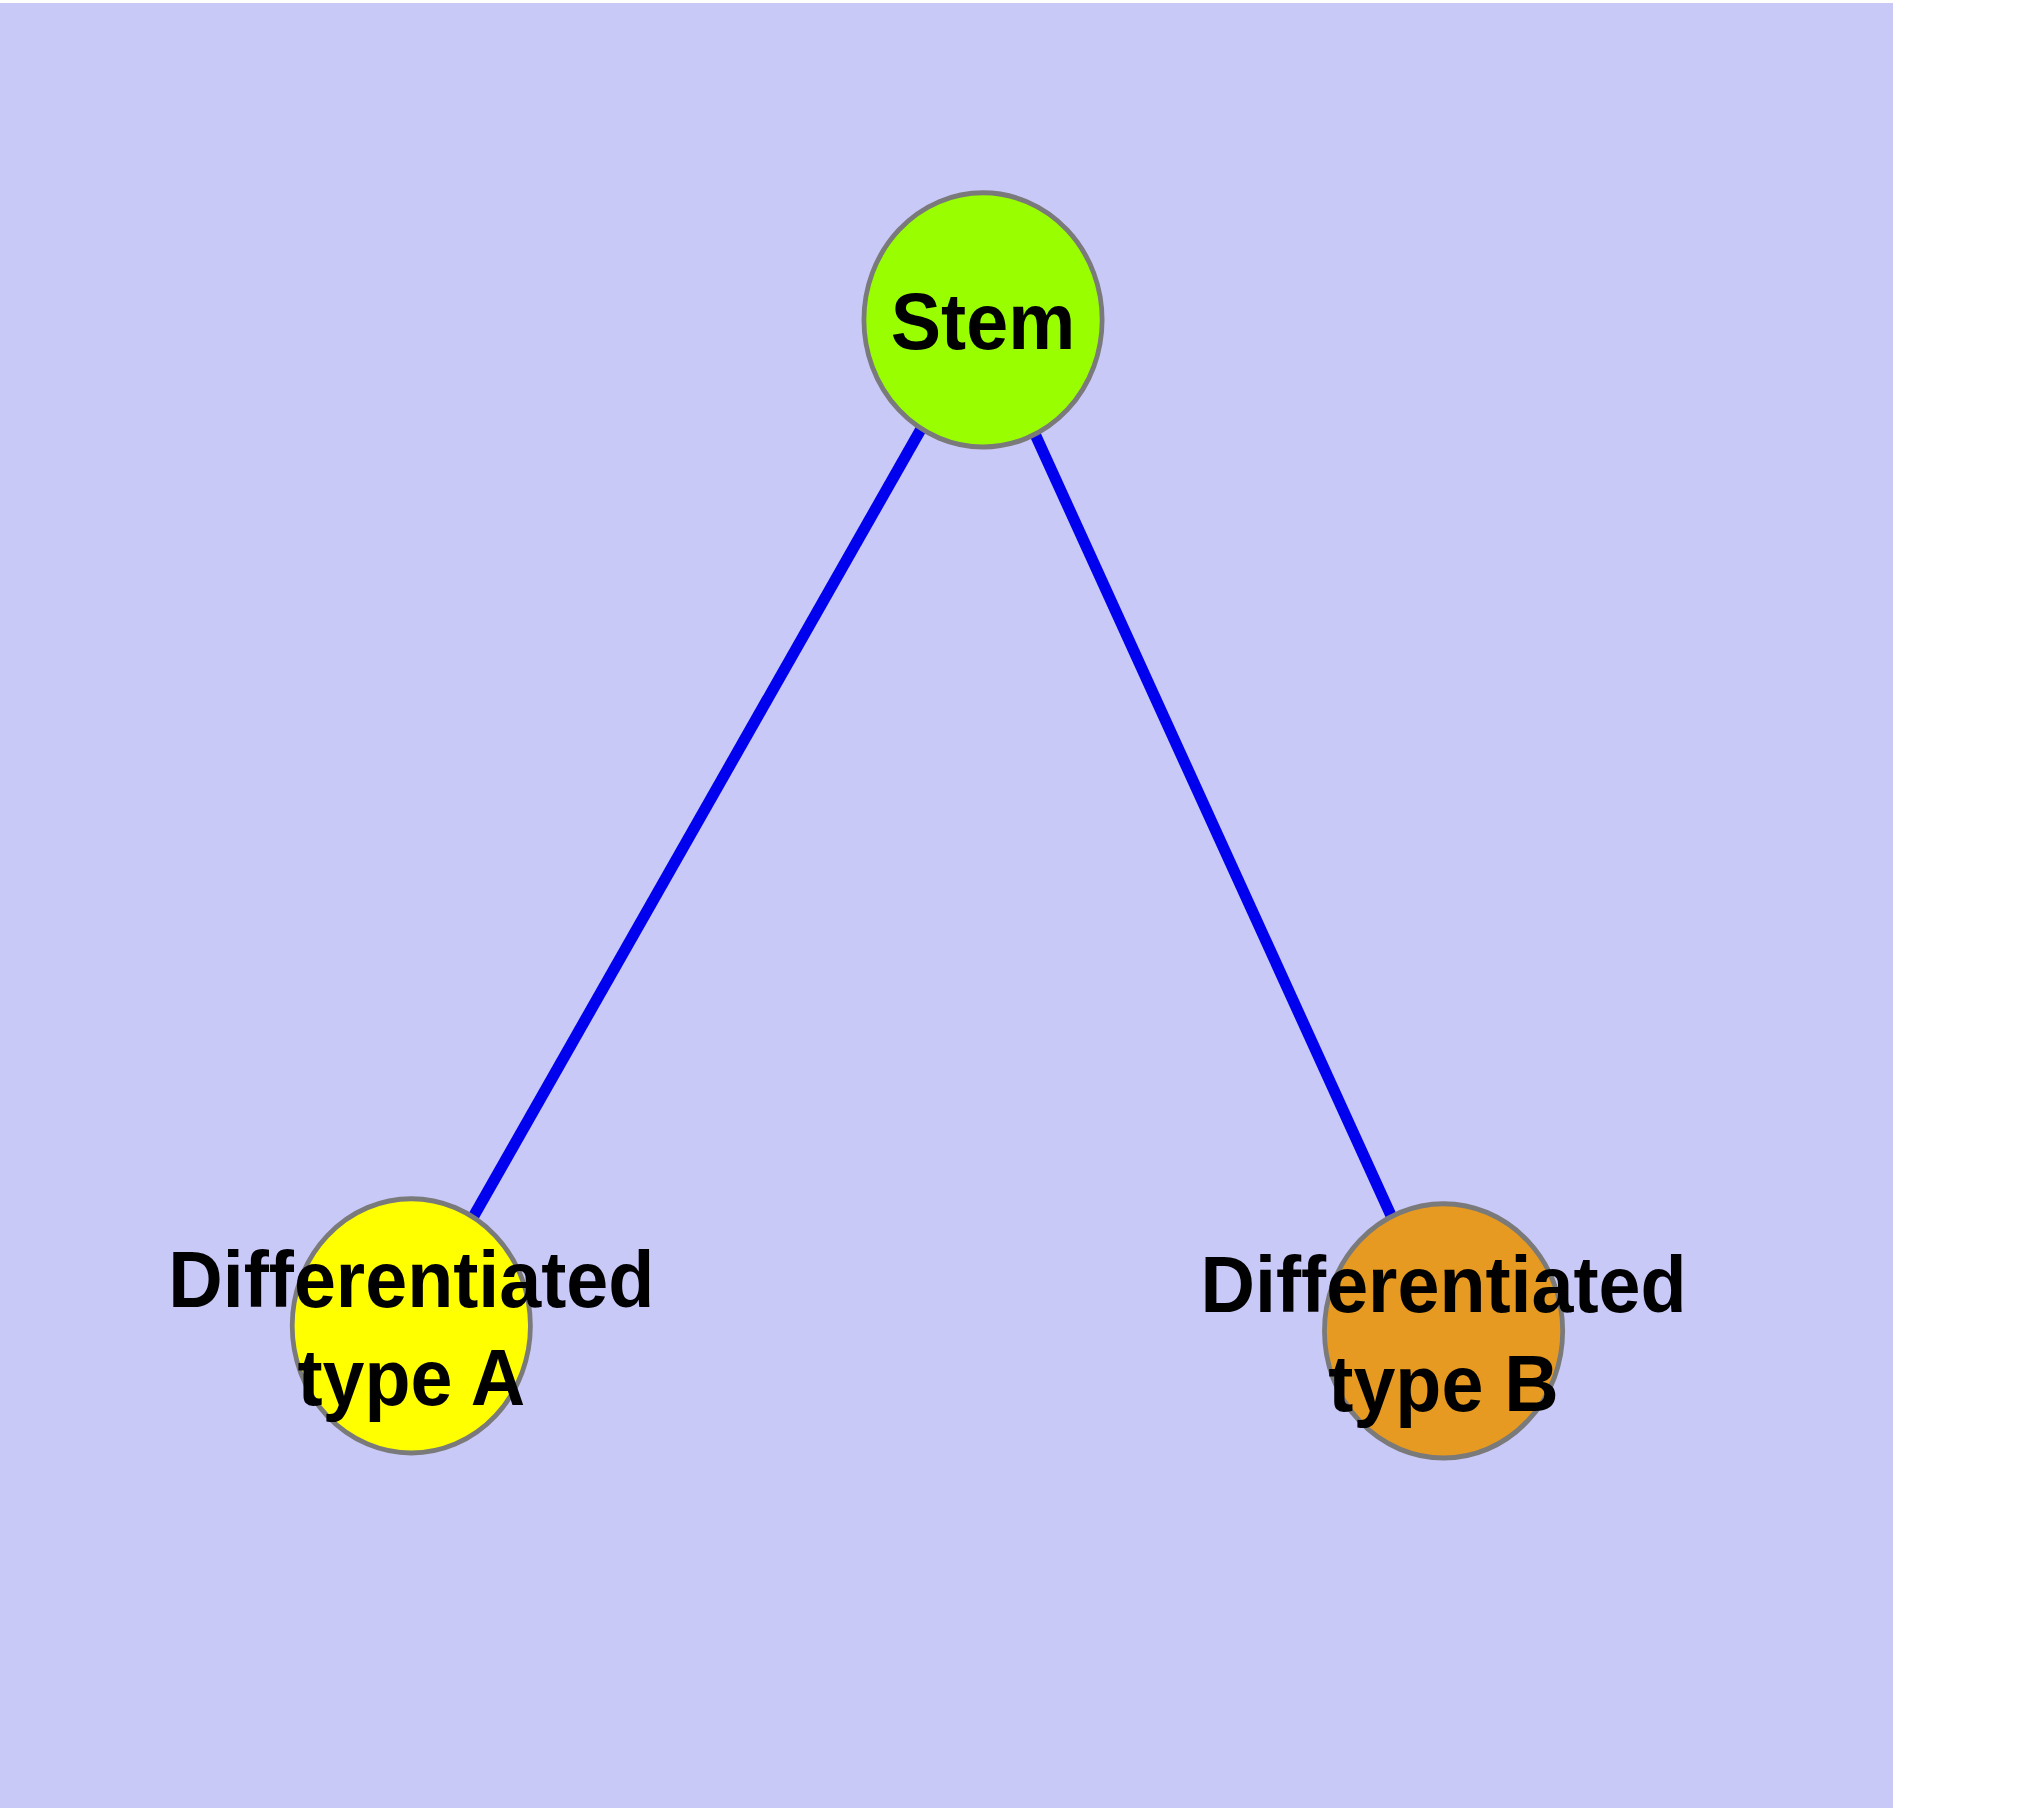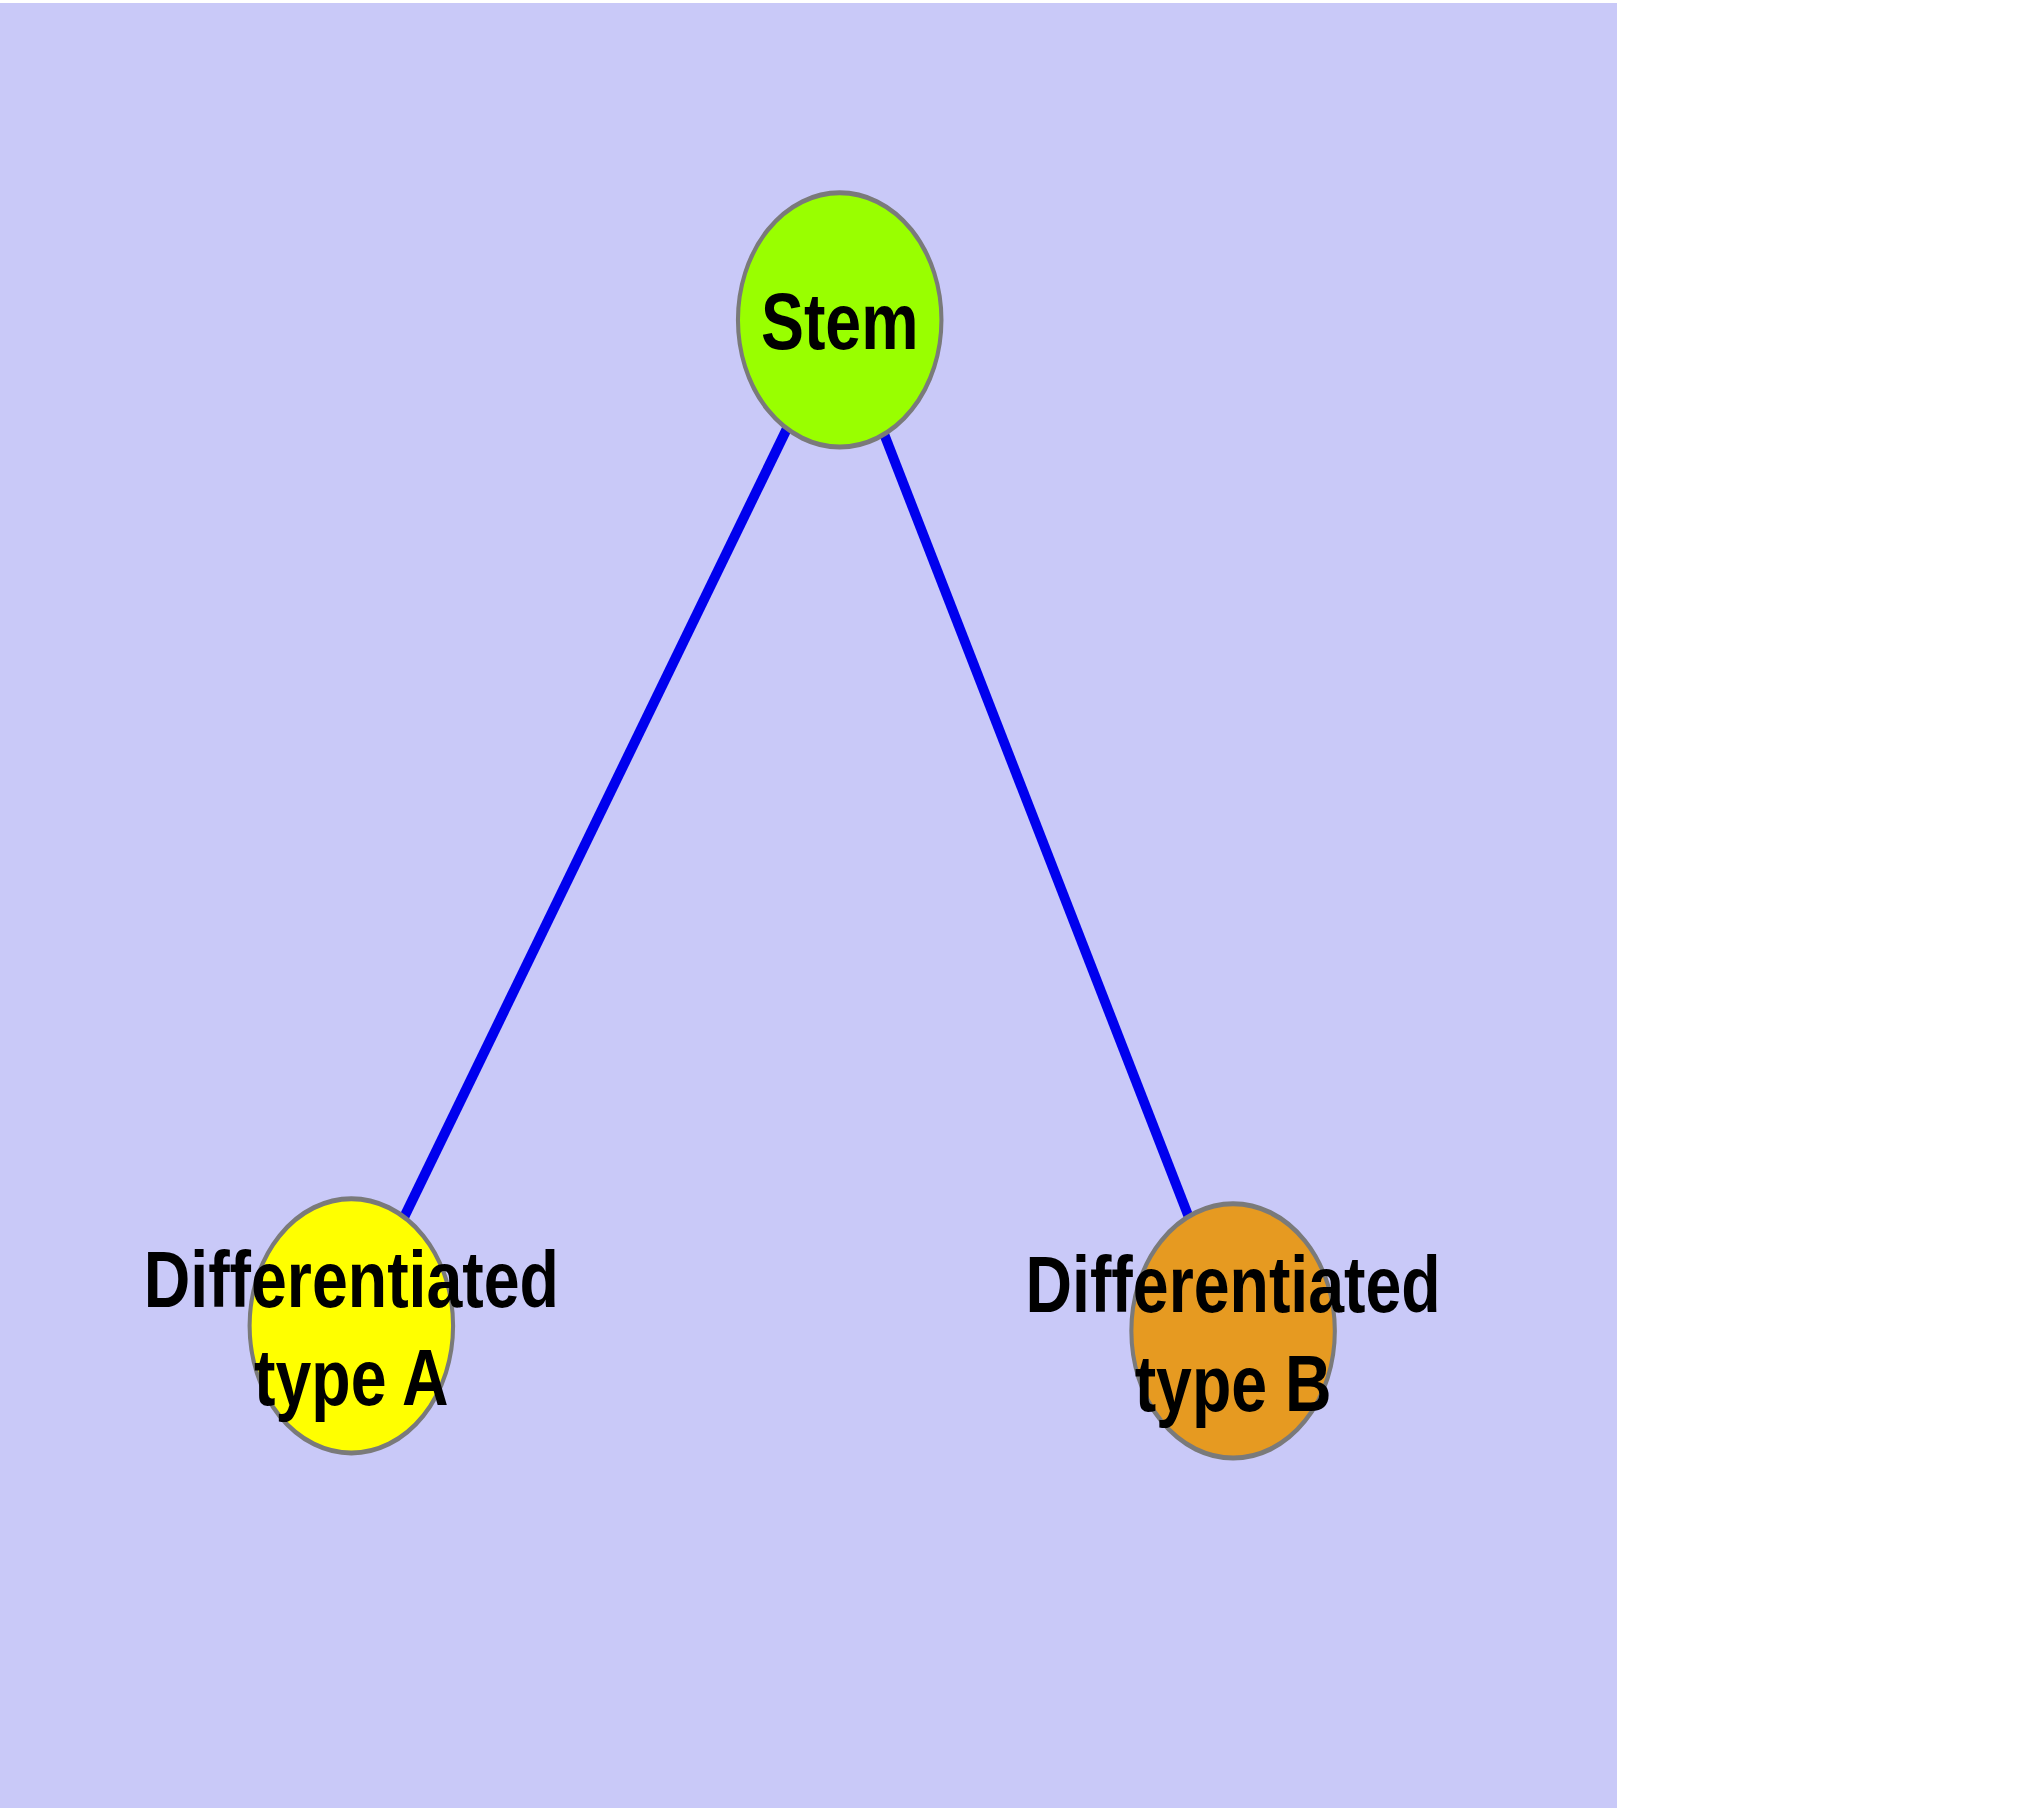--- a/index.html
+++ b/index.html
@@ -7,21 +7,21 @@
     padding: 0;
     width: 2021px;
     height: 1812px;
     background: #ffffff;
     overflow: hidden;
   }
   .canvas-wrap {
     position: absolute;
     top: 3.4px;
     left: 0;
-    width: 1617px;
+    width: 1893px;
     height: 1805px;
   }
   svg.diagram {
     display: block;
     width: 100%;
     height: 100%;
   }
   .edge {
     stroke-width: 14;
     fill: none;

